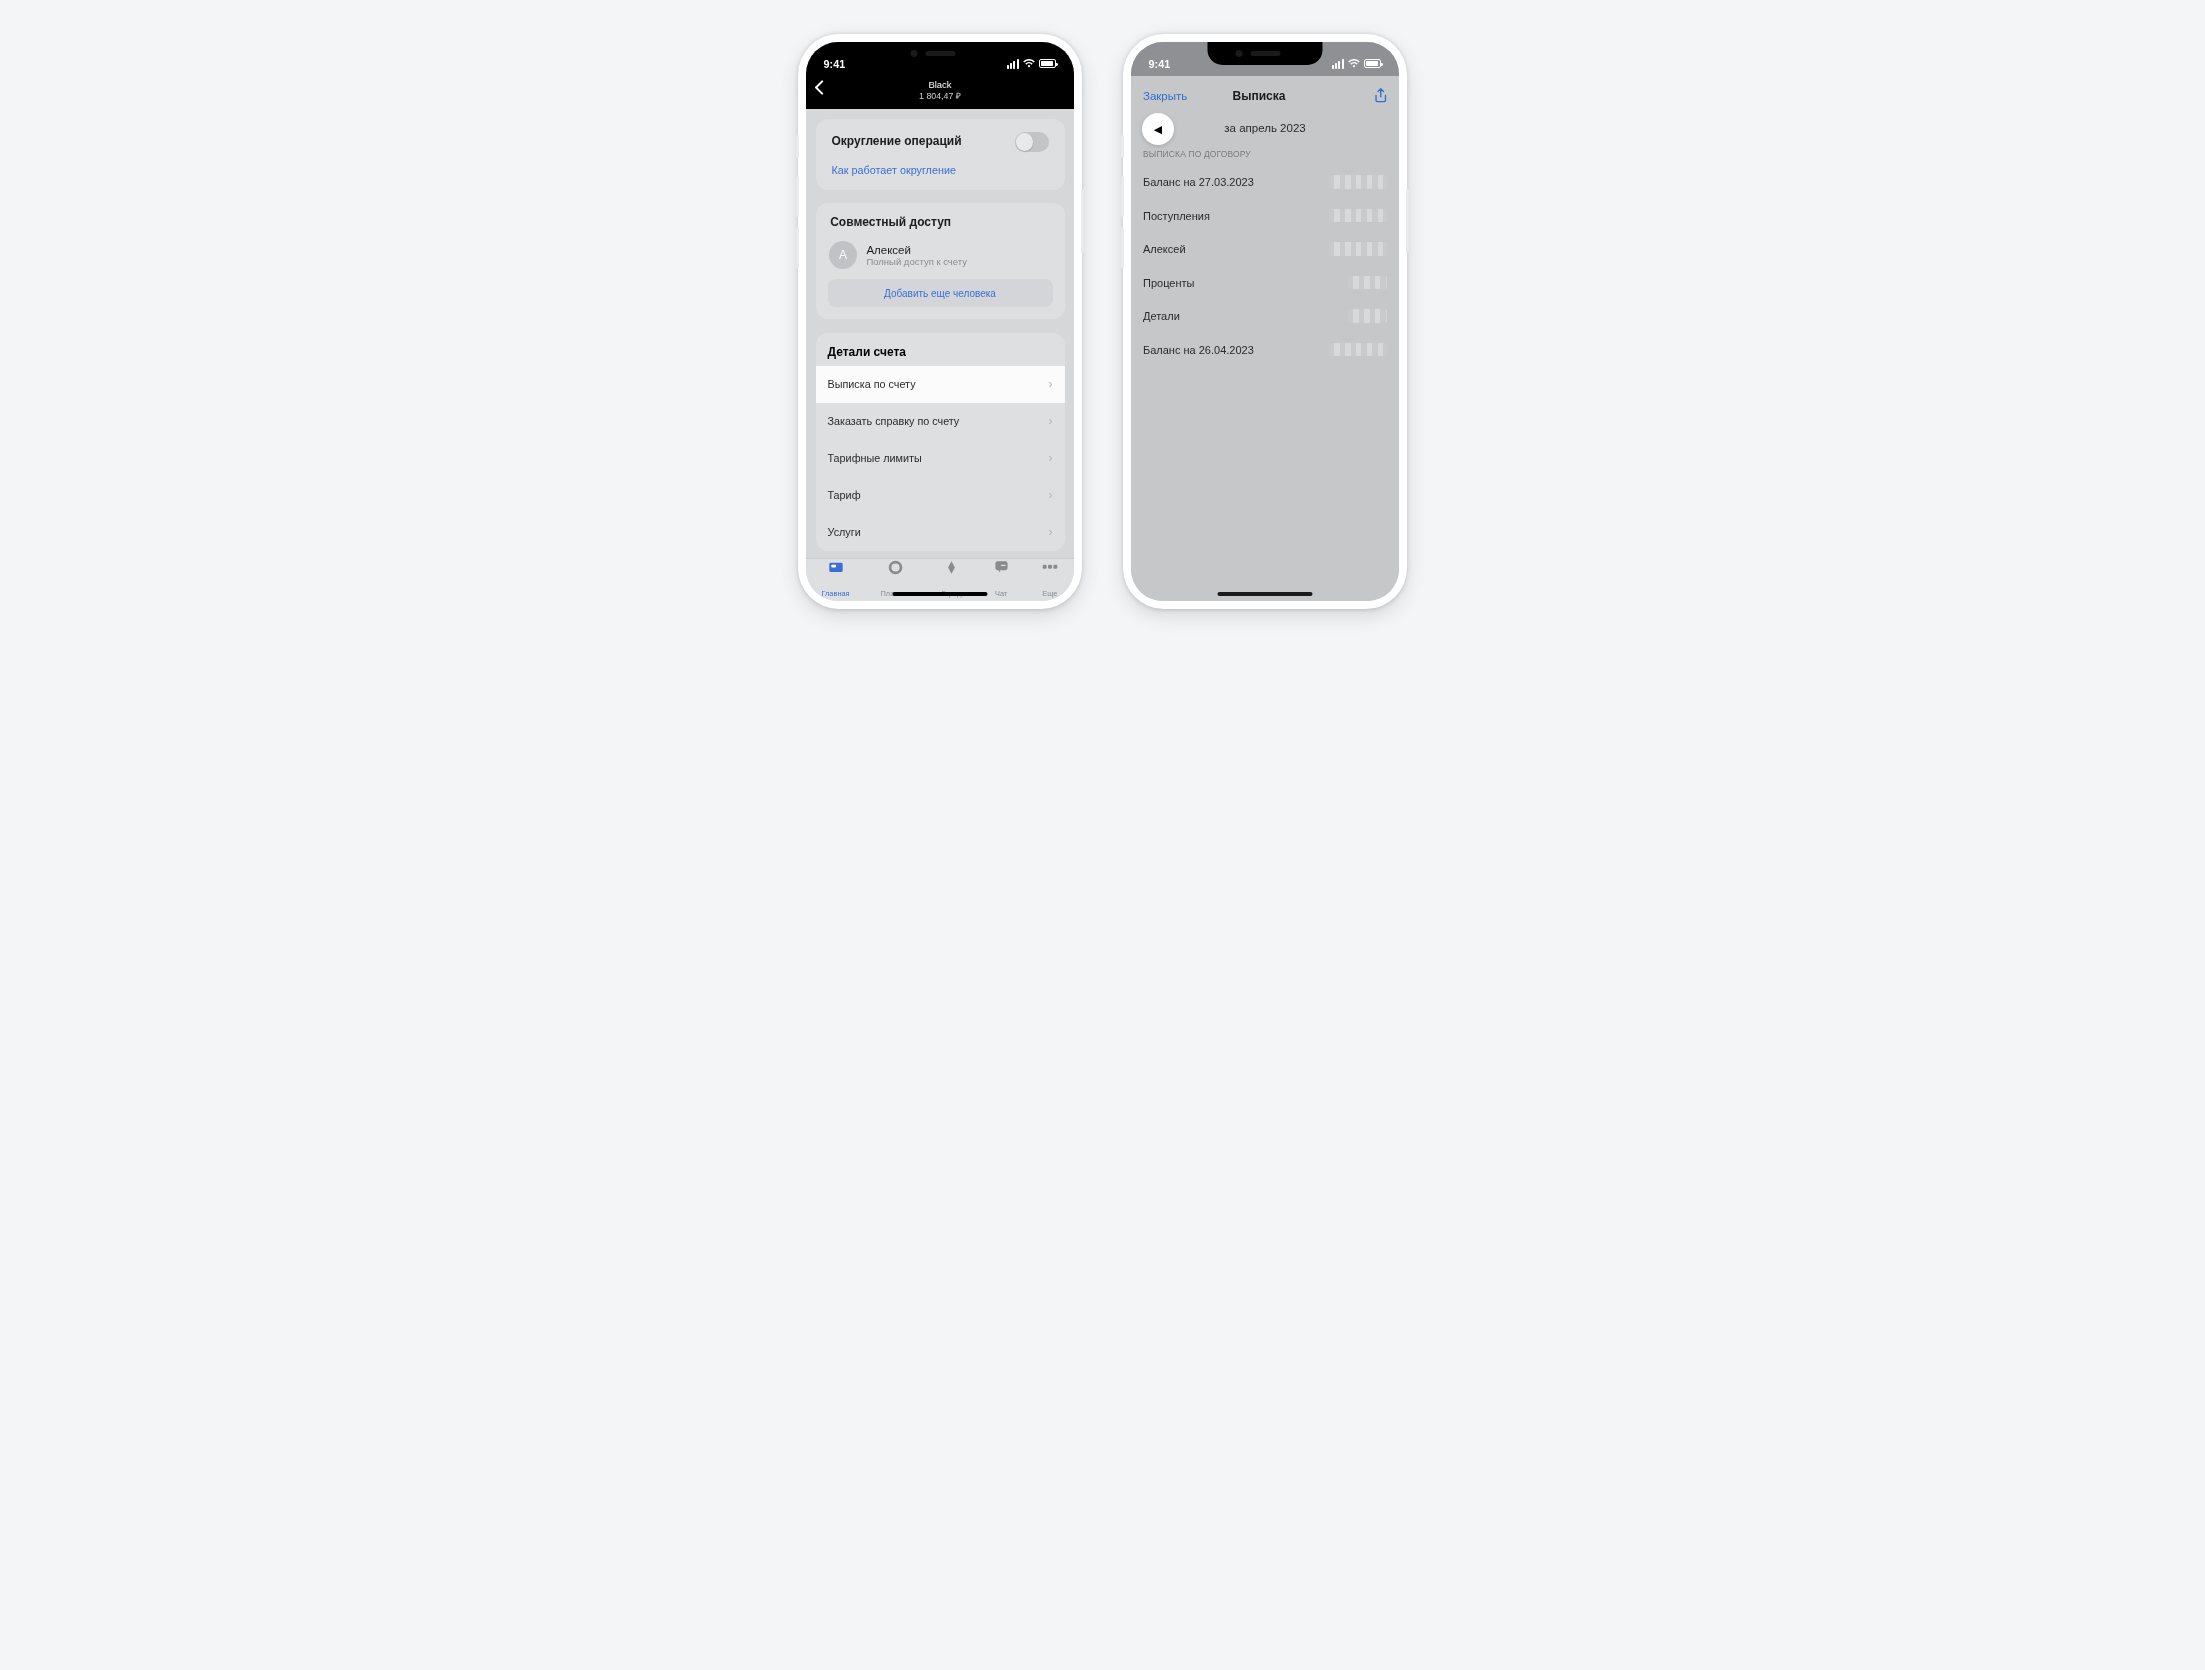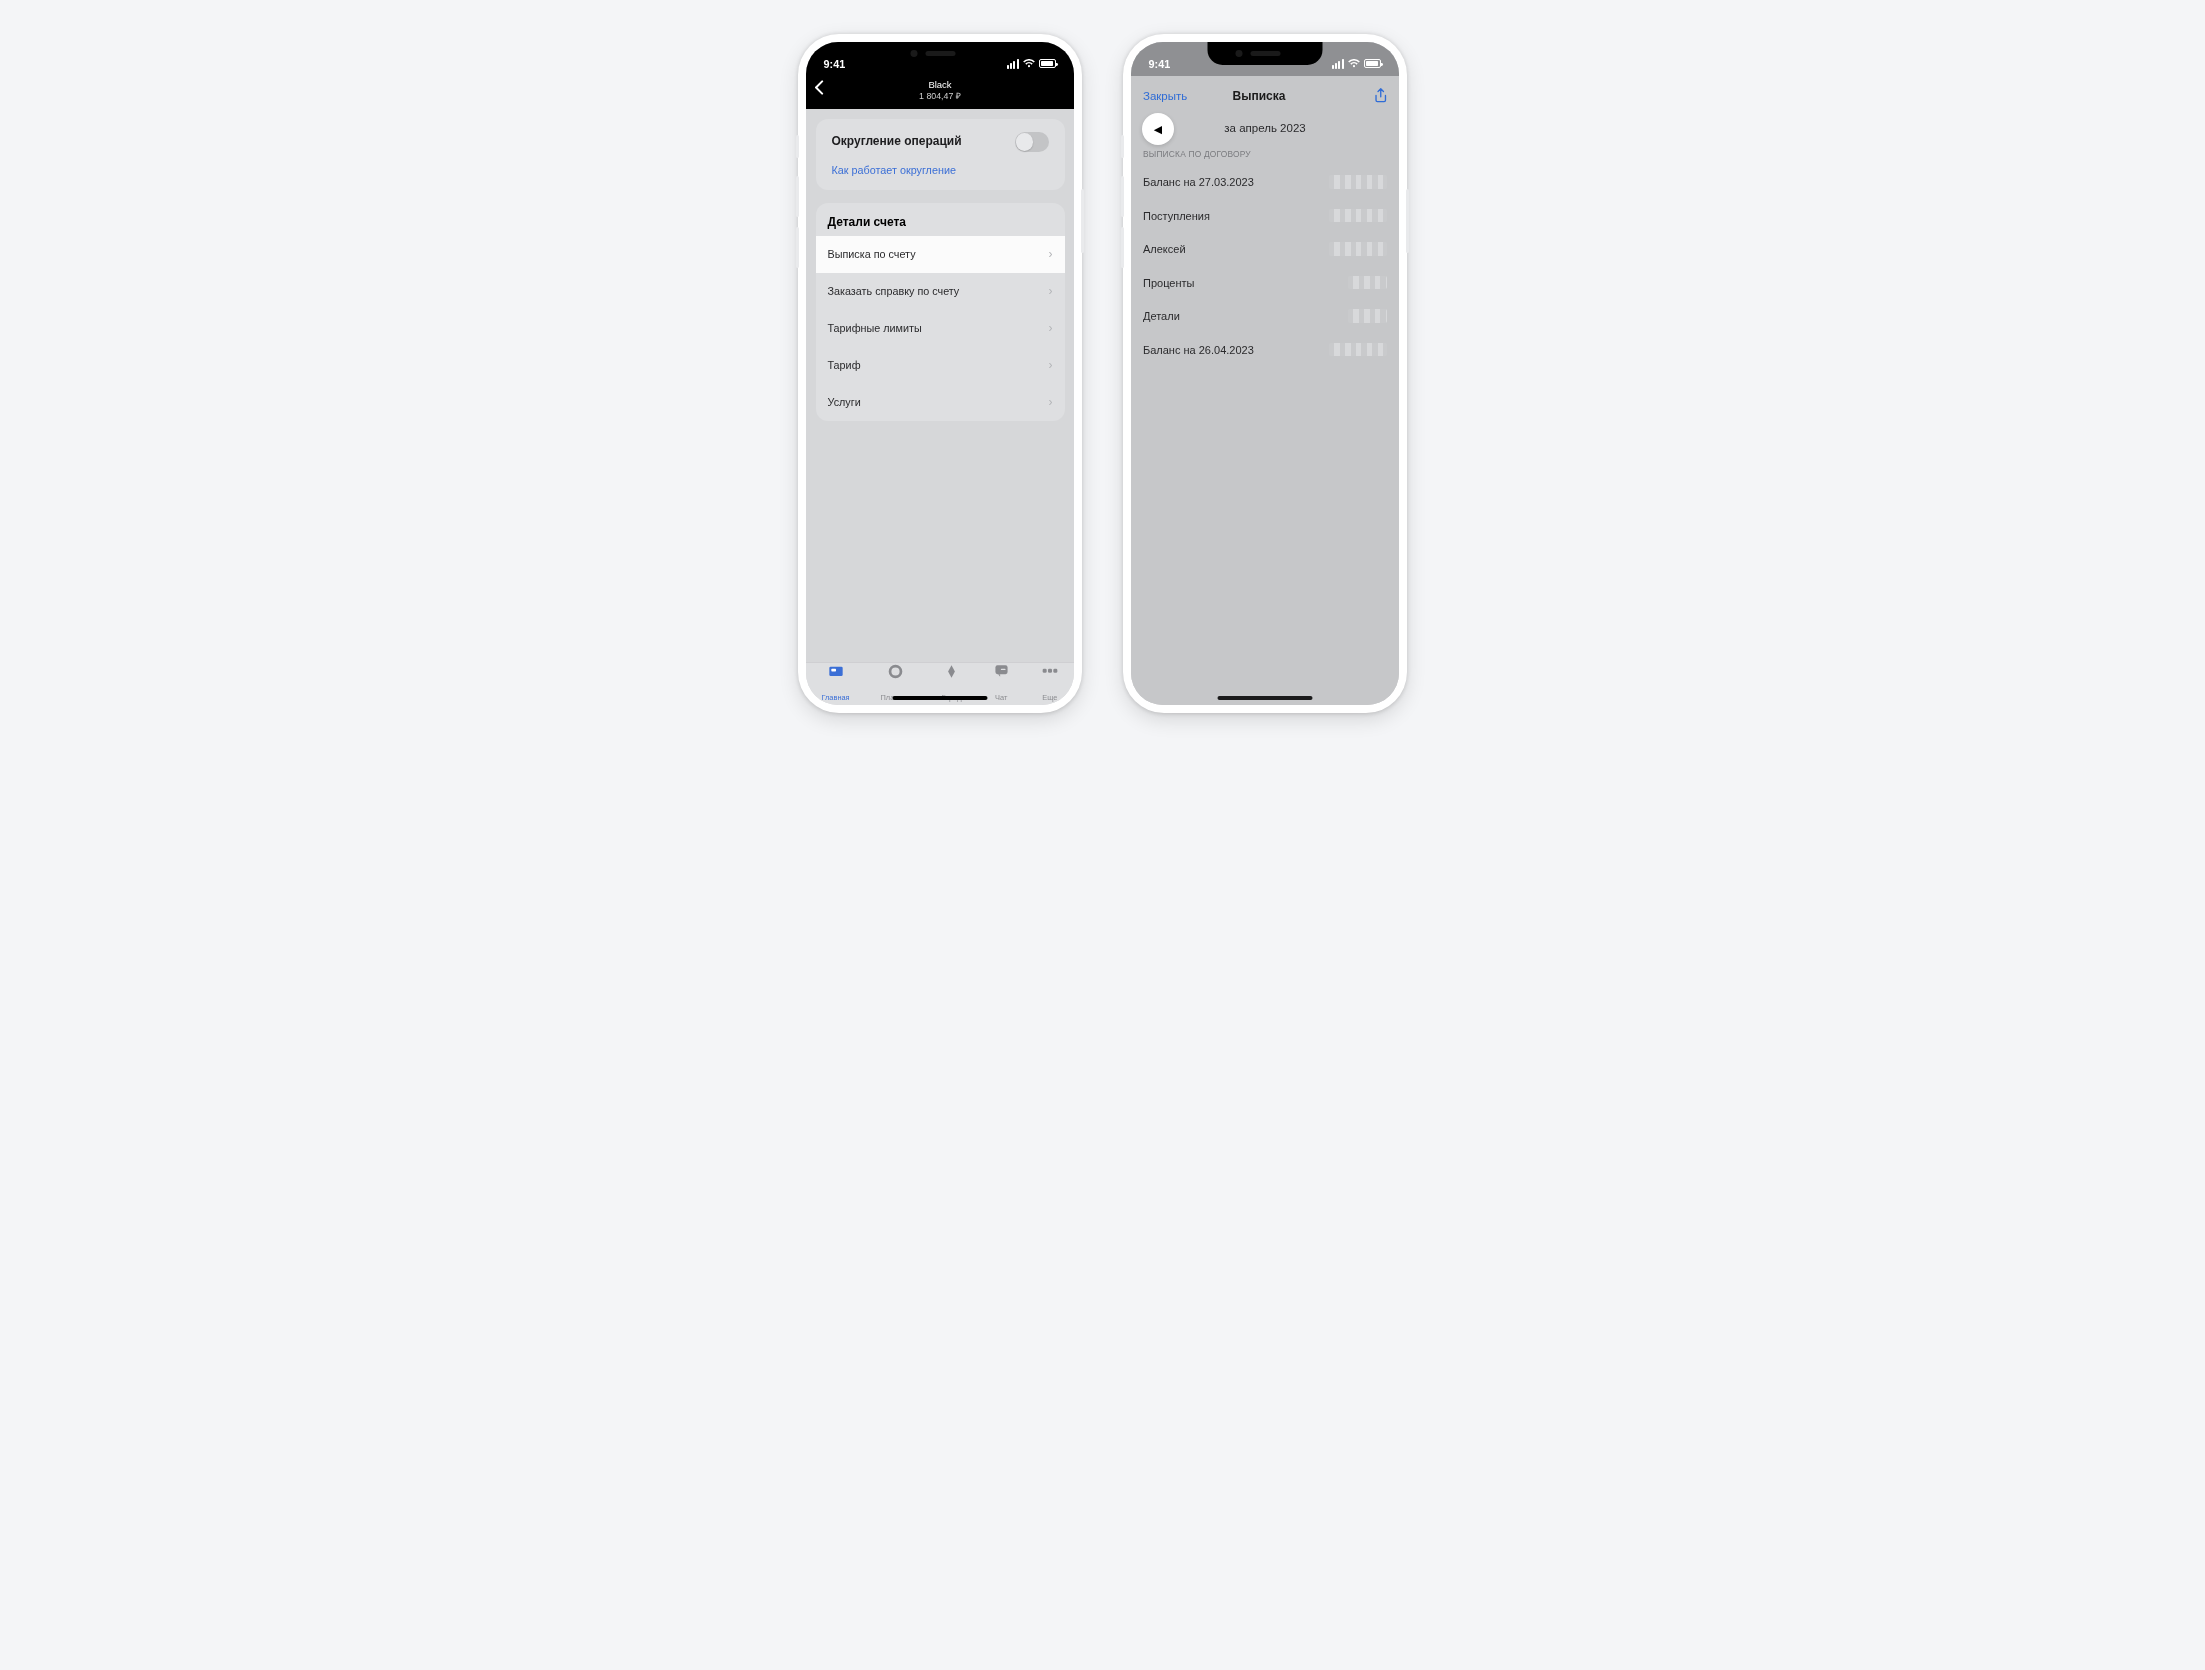--- a/index.html
+++ b/index.html
@@ -1,17 +1,17 @@
 <!DOCTYPE html>
 <html style="font-size:10.8px"><head>
 <meta charset="utf-8">
 <style>
   * { box-sizing: border-box; margin: 0; padding: 0; font-family: -apple-system, "SF Pro Text", "Helvetica Neue", Arial, sans-serif; -webkit-font-smoothing: antialiased; }
   body { background:#f4f5f7; padding:34px 27px; display:flex; justify-content:center; gap:41px; }
-  .phone { width:284px; height:679px; background:#fff; border-radius:41px; box-shadow:0 0.7px 4px rgba(0,0,0,.15), 0 6.8px 20px rgba(0,0,0,.12); position:relative; padding:8px; }
+  .phone { width:284px; height:575px; background:#fff; border-radius:41px; box-shadow:0 0.7px 4px rgba(0,0,0,.15), 0 6.8px 20px rgba(0,0,0,.12); position:relative; padding:8px; }
   .side-btn { position:absolute; background:#e9eaec; border-radius:2.7px; }
   .sb-l1{ left:-2px; top:101px; width:3.4px; height:23px;}
   .sb-l2{ left:-2px; top:142px; width:3.4px; height:41px;}
   .sb-l3{ left:-2px; top:193px; width:3.4px; height:41px;}
   .sb-r { right:-2px; top:155px; width:3.4px; height:64px;}
   .screen { width:100%; height:100%; border-radius:32px; overflow:hidden; background:#d0d1d3; position:relative; display:flex; flex-direction:column;}
   .screen.dark-top { background:#d6d7d9;}
   .notch { position:absolute; top:0; left:50%; transform:translateX(-50%); width:115px; height:23px; background:#000; border-radius:0 0 15px 15px; z-index:50; display:flex; align-items:center; justify-content:center;}
   .notch::before{ content:""; width:6.8px; height:6.8px; border-radius:50%; background:#1a1a1a; position:absolute; left:28px;}
   .notch::after{ content:""; width:30px; height:4.7px; border-radius:3.4px; background:#1a1a1a;}
@@ -102,20 +102,31 @@
     </div>
     <div class="content">
       <div class="card">
         <div class="row" style="padding-top:1.4px;">
           <div class="htitle">Округление операций</div>
           <div class="toggle"></div>
         </div>
         <div class="link" style="padding:2.7px 4px 1.4px;">Как работает округление</div>
       </div>
 
+      <div class="card">
+        <div class="htitle" style="padding:0 2.7px 5.4px;">Совместный доступ</div>
+        <div class="user">
+          <div class="avatar">А</div>
+          <div>
+            <div class="uname">Алексей</div>
+            <div class="usub">Полный доступ к счету</div>
+          </div>
+        </div>
+        <div class="sbtn">Добавить еще человека</div>
+      </div>
 
       <div class="dlist">
         <div class="dhead">Детали счета</div>
         <div class="ditem highlight">
           <span>Выписка по счету</span>
           <span class="chev">›</span>
         </div>
         <div class="ditem">
           <span>Заказать справку по счету</span>
           <span class="chev">›</span>

